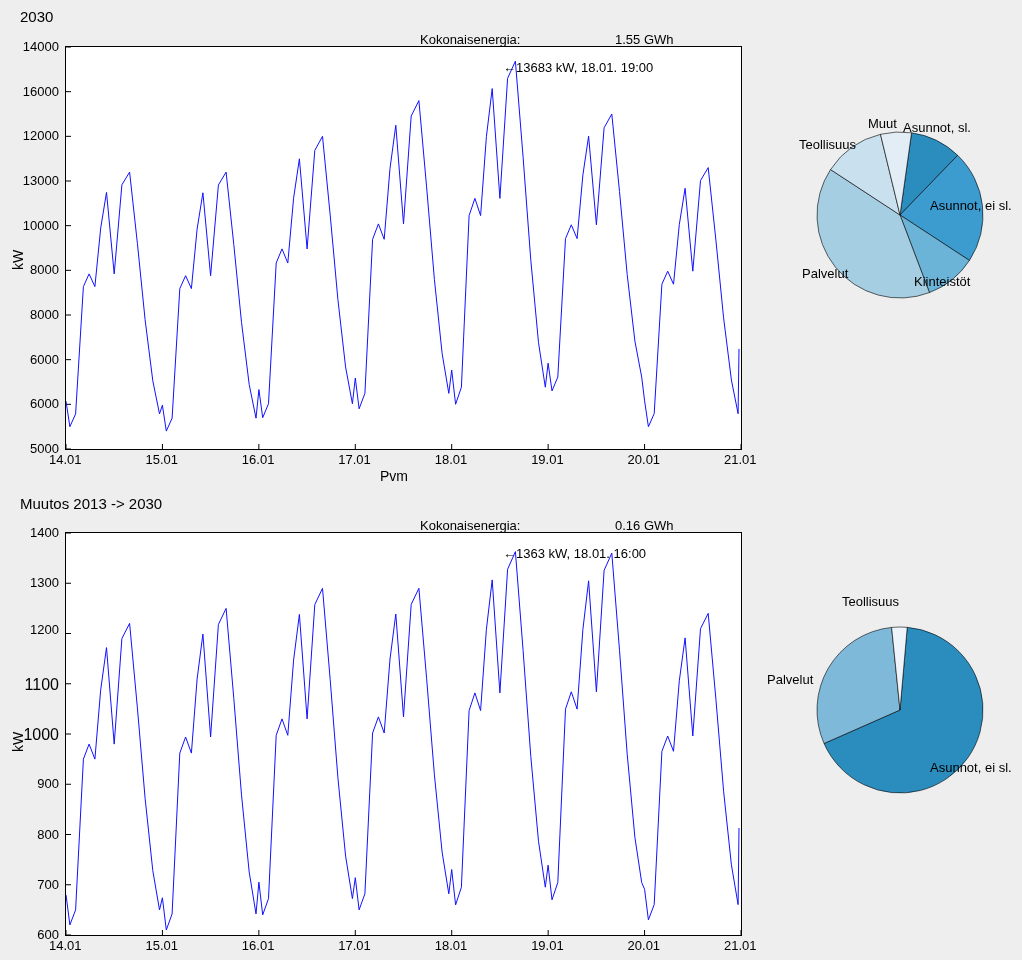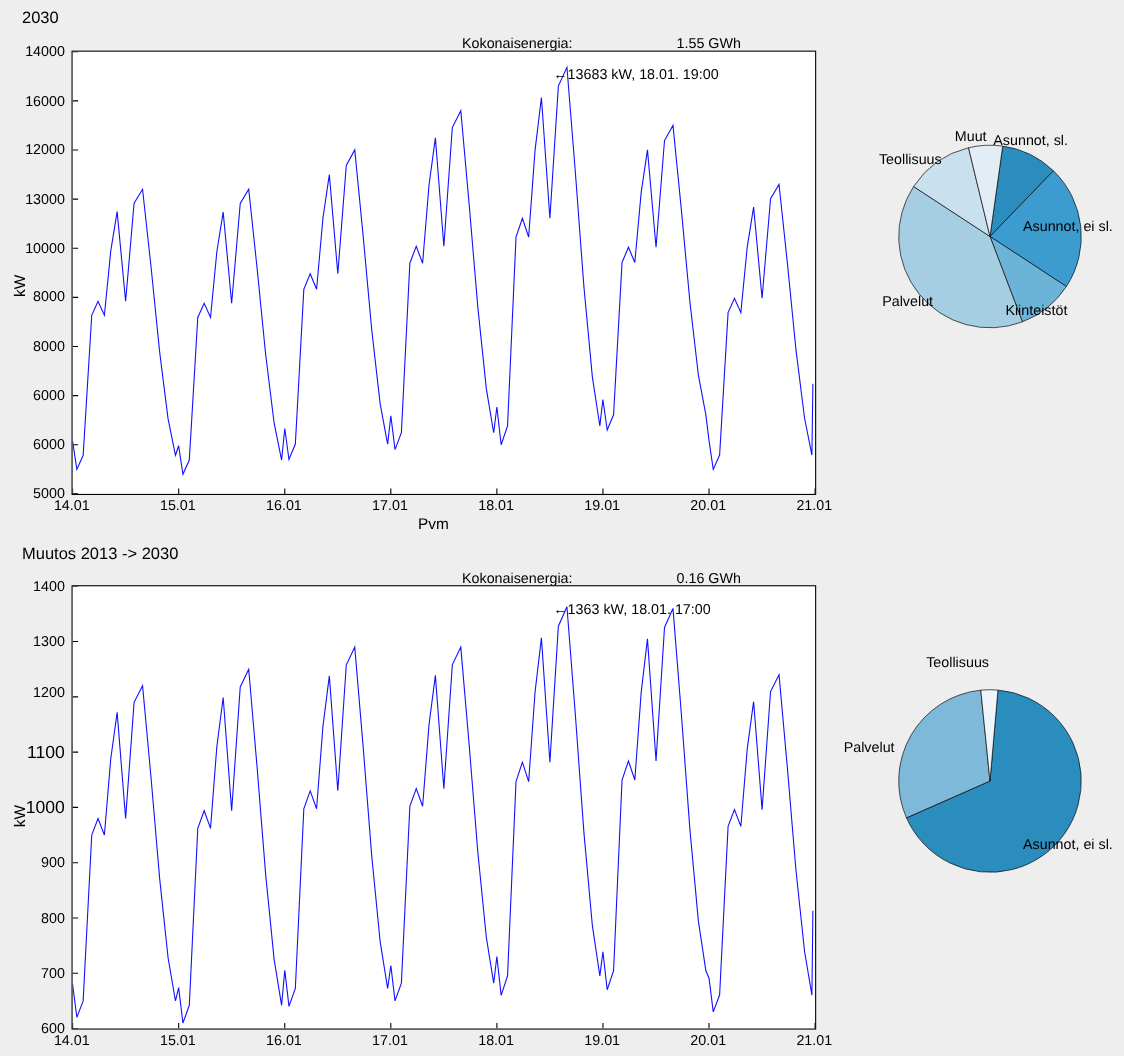--- a/index.html
+++ b/index.html
@@ -118,21 +118,21 @@
           <line x1="289.2857142857143" x2="289.2857142857143" y1="397" y2="402"></line>
           <line x1="385.7142857142857" x2="385.7142857142857" y1="397" y2="402"></line>
           <line x1="482.14285714285717" x2="482.14285714285717" y1="397" y2="402"></line>
           <line x1="578.5714285714286" x2="578.5714285714286" y1="397" y2="402"></line>
           <line x1="675" x2="675" y1="397" y2="402"></line>
         </g>
       <path id="botPath" fill="none" stroke="#11f" stroke-width="1" d="M0.0 361.8 L3.9 391.9 L9.6 376.9 L17.4 226.1 L23.1 211.1 L28.9 226.1 L34.7 156.8 L40.5 114.6 L48.2 211.1 L55.9 105.5 L63.6 90.4 L71.4 174.9 L79.1 265.3 L86.8 337.7 L93.5 376.9 L96.4 364.8 L100.3 397.0 L106.1 380.9 L113.8 220.1 L119.6 204.0 L125.4 220.1 L131.1 146.1 L136.9 101.1 L144.6 204.0 L152.4 91.5 L160.1 75.4 L167.8 165.4 L175.5 261.9 L183.2 339.1 L190.0 380.9 L192.9 349.2 L196.7 381.9 L202.5 365.6 L210.2 202.3 L216.0 185.9 L221.8 202.3 L227.6 127.1 L233.4 81.4 L241.1 185.9 L248.8 71.6 L256.5 55.3 L264.2 146.7 L271.9 244.7 L279.6 323.1 L286.4 365.6 L289.3 344.7 L293.1 376.9 L298.9 360.8 L306.6 200.0 L312.4 183.9 L318.2 200.0 L324.0 126.0 L329.8 81.0 L337.5 183.9 L345.2 71.4 L352.9 55.3 L360.6 145.3 L368.4 241.8 L376.1 319.0 L382.8 360.8 L385.7 336.5 L389.6 371.9 L395.4 354.2 L403.1 177.6 L408.9 159.9 L414.6 177.6 L420.4 96.3 L426.2 46.9 L433.9 159.9 L441.6 36.3 L449.4 18.6 L457.1 117.5 L464.8 223.5 L472.5 308.3 L479.3 354.2 L482.1 332.2 L486.0 366.8 L491.8 349.5 L499.5 176.1 L505.3 158.8 L511.1 176.1 L516.9 96.4 L522.6 47.8 L530.4 158.8 L538.1 37.4 L545.8 20.1 L553.5 117.2 L561.2 221.2 L568.9 304.4 L575.7 349.5 L578.6 356.3 L582.4 386.9 L588.2 371.6 L595.9 218.3 L601.7 203.0 L607.5 218.3 L613.3 147.8 L619.1 104.9 L626.8 203.0 L634.5 95.7 L642.2 80.4 L649.9 166.2 L657.6 258.2 L665.4 331.8 L672.1 371.6 L673.0 295.0 "></path>
     </svg>
   </div>
   <div class="annot" style="left:503px;top:546px">
-    <span style="font-family:Arial">←</span><span>1363 kW, 18.01. 17:00</span>
+    <span style="font-family:Arial">←</span><span>1363 kW, 18.01. 16:00</span>
   </div>
 
   <div class="ylabel" style="left:10px;top:752px">kW</div>
   <div id="botYTicks">
       <div style="position: absolute; right: 963px; top: 927px; font-size: 13px; text-align: right;">600</div>
       <div style="position: absolute; right: 963px; top: 876.75px; font-size: 13px; text-align: right;">700</div>
       <div style="position: absolute; right: 963px; top: 826.5px; font-size: 13px; text-align: right;">800</div>
       <div style="position: absolute; right: 963px; top: 776.25px; font-size: 13px; text-align: right;">900</div>
       <div style="position: absolute; right: 963px; top: 726px; font-size: 16px; ">1000</div>
       <div style="position: absolute; right: 963px; top: 675.75px; font-size: 16px; text-align: right;">1100</div>

